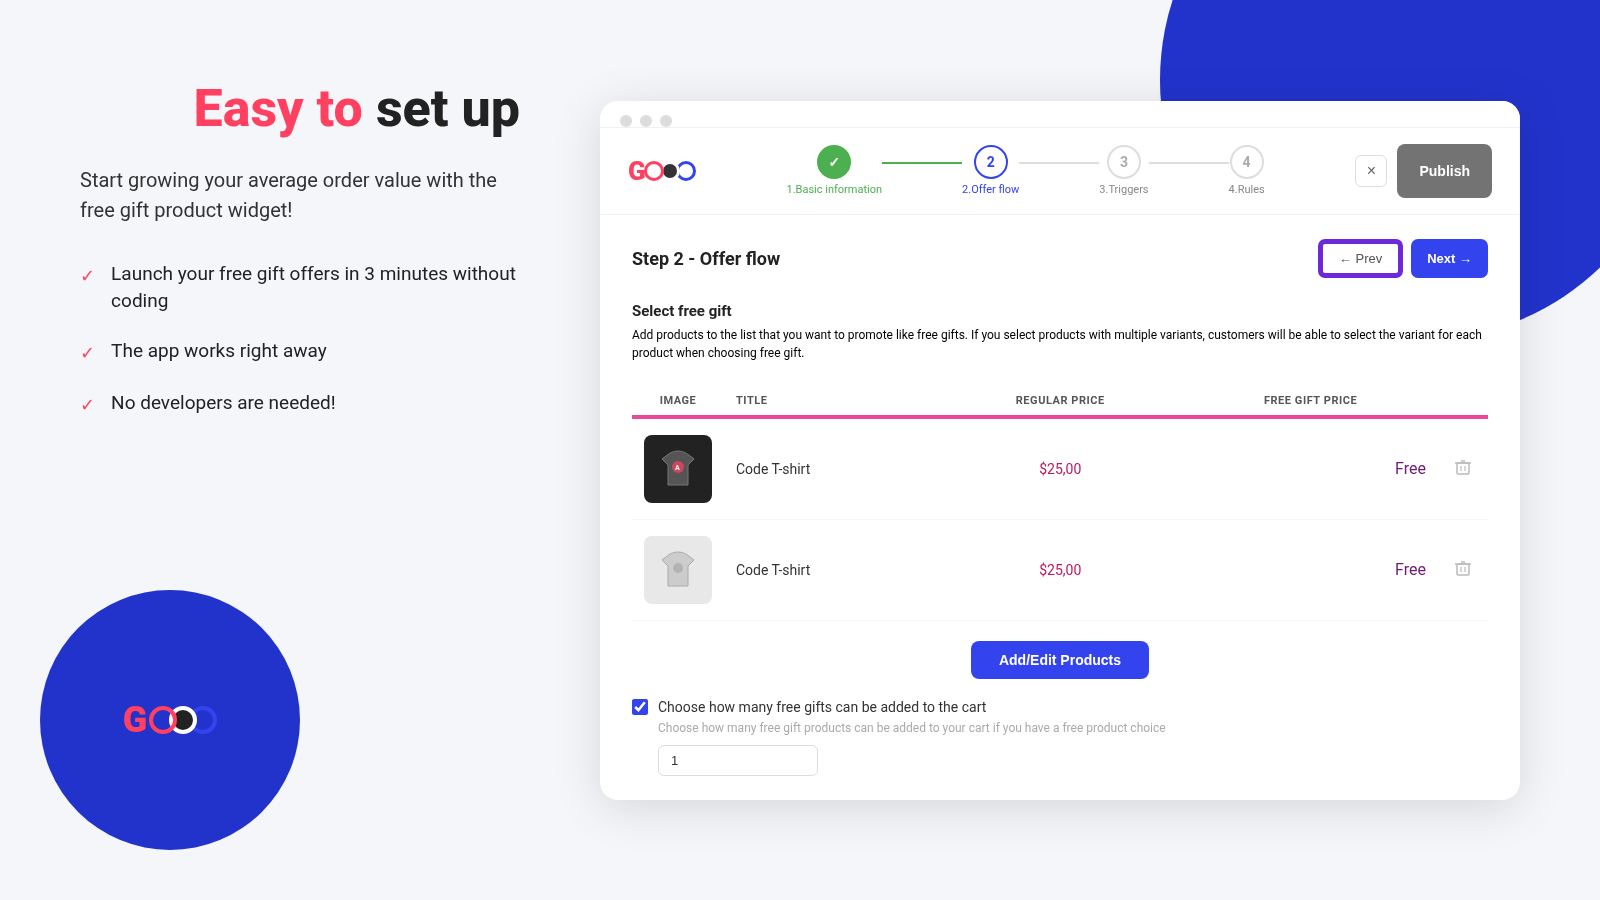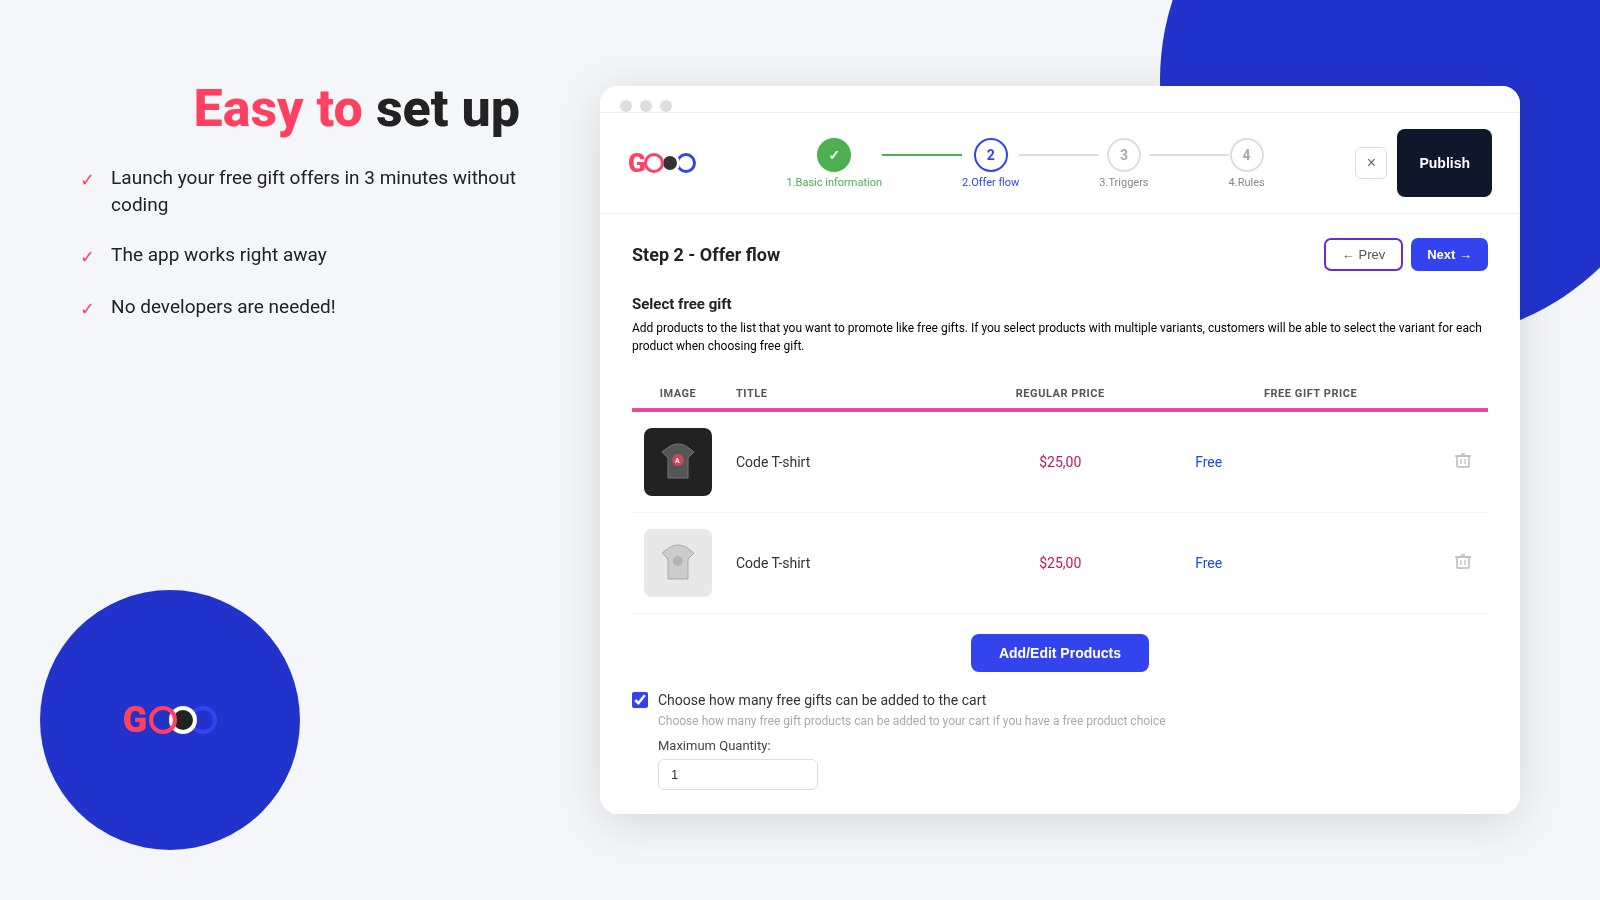--- a/index.html
+++ b/index.html
@@ -231,25 +231,25 @@
       border: 1px solid #ddd;
       background: #fff;
       display: flex;
       align-items: center;
       justify-content: center;
       cursor: pointer;
       font-size: 16px;
       color: #666;
     }
     .btn-publish {
-      background: #0f172a;
+      background: #737373;
       color: #fff;
       border: none;
       border-radius: 8px;
-      padding: 26px 22px;
+      padding: 19px 22px;
       font-size: 14px;
       font-weight: 600;
       cursor: pointer;
     }
 
     
     .app-content {
       padding: 24px 32px;
     }
 
@@ -263,21 +263,21 @@
       font-size: 18px;
       font-weight: 700;
       color: #222;
     }
     .nav-btns {
       display: flex;
       gap: 8px;
     }
     .btn-prev {
       background: #fff;
-      border: 2px solid #6d28d9;
+      border: 5px solid #6d28d9;
       border-radius: 7px;
       padding: 7px 16px;
       font-size: 13px;
       color: #555;
       cursor: pointer;
     }
     .btn-next {
       background: #3344ee;
       color: #fff;
       border: none;
@@ -351,23 +351,23 @@
     .product-title-cell {
       font-size: 14px;
       color: #333;
     }
     .price-cell {
       font-size: 14px;
       color: #be185d;
       text-align: center;
     }
     .free-gift-cell {
-      font-size: 14px;
-      color: #1d4ed8;
-      text-align: left;
+      font-size: 16px;
+      color: #701a75;
+      text-align: right;
     }
     .delete-cell {
       text-align: center;
       width: 50px;
     }
     .delete-btn {
       background: none;
       border: none;
       cursor: pointer;
       color: #aaa;
@@ -461,20 +461,21 @@
 
 <div class="left-panel">
   <h1 class="headline">
     <span class="easy">Easy</span>
     <span> </span>
     <span class="to">to</span>
     <span> </span>
     <span class="setup">set up</span>
   </h1>
 
+  <p class="subtext">Start growing your average order value with the free gift product widget!</p>
 
   <ul class="features-list">
     <li>
       <span class="check-icon">✓</span>
       <span>Launch your free gift offers in 3 minutes without coding</span>
     </li>
     <li>
       <span class="check-icon">✓</span>
       <span>The app works right away</span>
     </li>
@@ -628,19 +629,18 @@
         <div class="add-edit-row">
           <button class="btn-add-edit">Add/Edit Products</button>
         </div>
 
         
         <div class="checkbox-row">
           <input type="checkbox" checked="" style="">
           <label class="checkbox-label">Choose how many free gifts can be added to the cart</label>
         </div>
         <div class="checkbox-hint">Choose how many free gift products can be added to your cart if you have a free product choice</div>
-        <div class="qty-label">Maximum Quantity:</div>
         <input type="text" class="qty-input" value="1" style="">
       </div>
     </div>
 
   </div>
 </div>
 
 </body></html>

